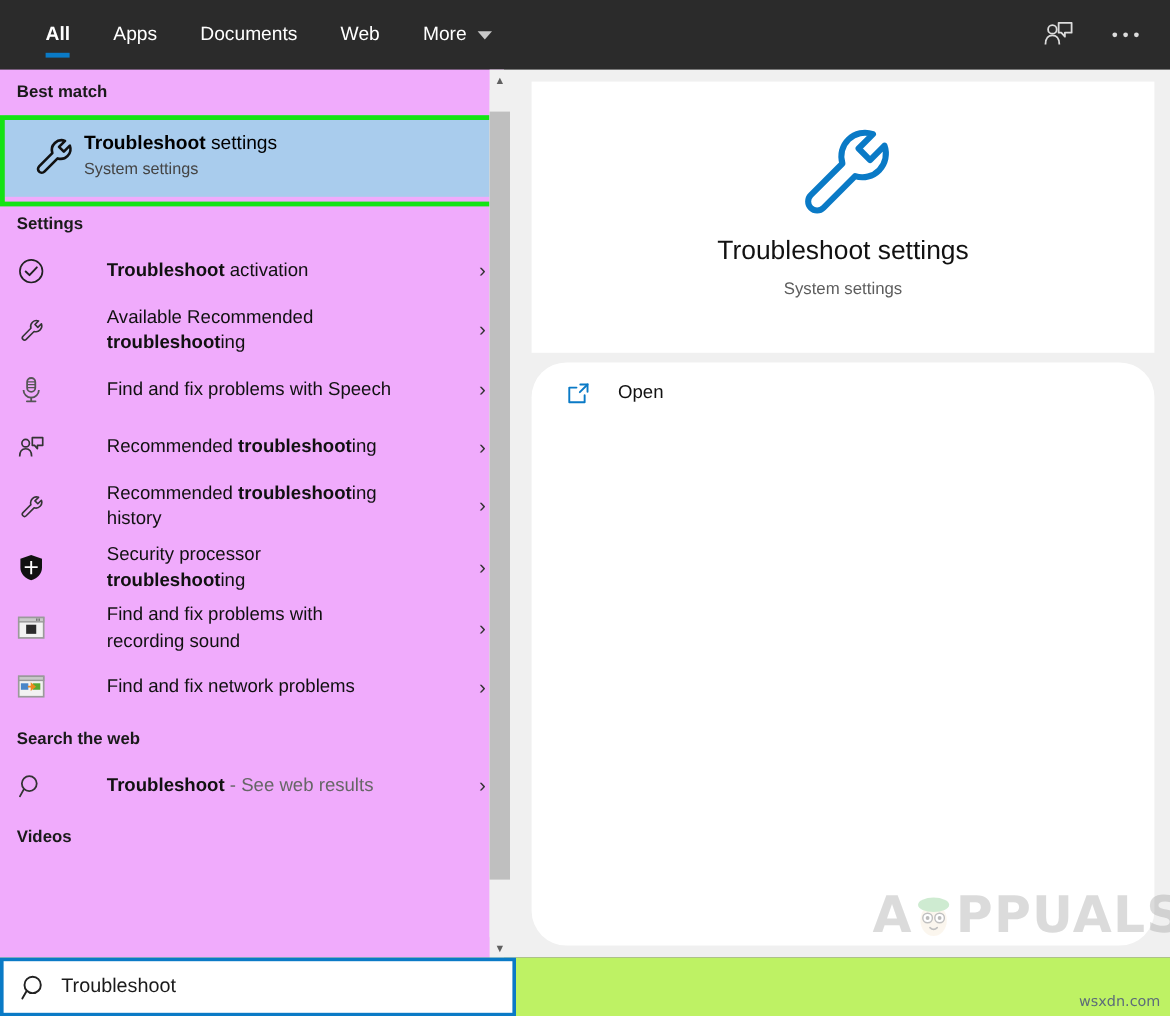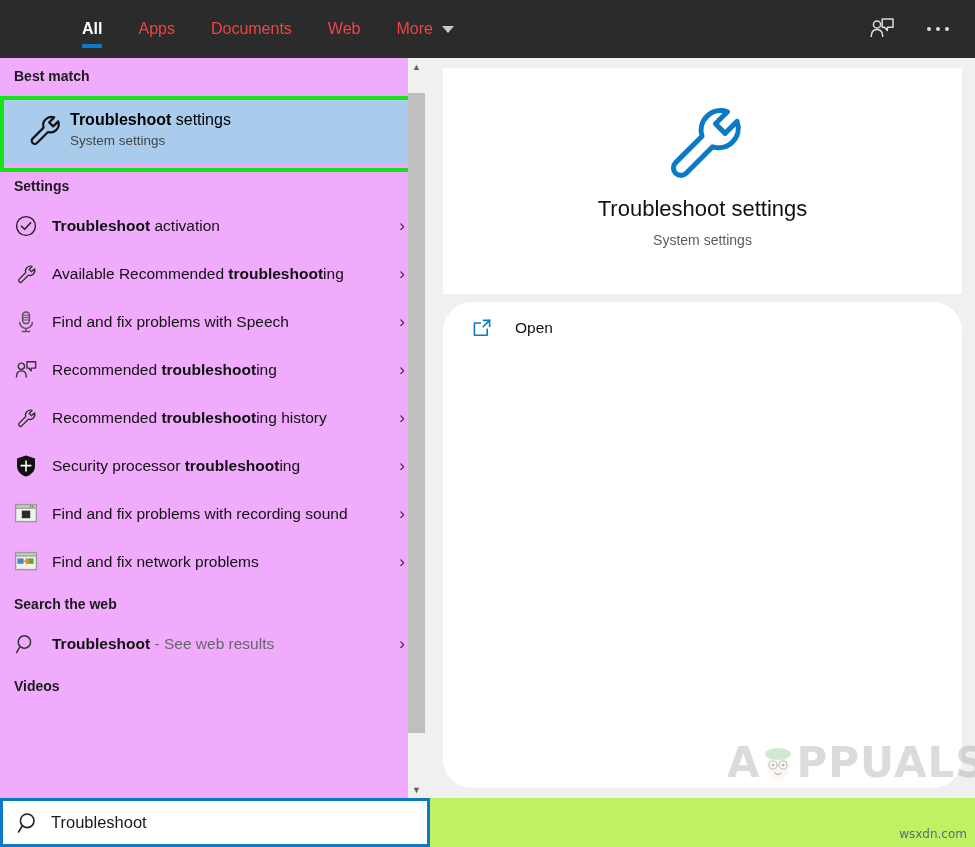--- a/index.html
+++ b/index.html
@@ -10,24 +10,24 @@
     background: #2b2b2b;
   }
   #root { position: relative; width: 975px; height: 847px; }
 
   
   .header {
     position: absolute; left: 0; top: 0; width: 975px; height: 58px;
     background: #2b2b2b;
     display: flex; align-items: center;
   }
-  .tabs { display: flex; align-items: flex-end; height: 58px; padding-left: 20px; margin-left: 44px; }
+  .tabs { display: flex; align-items: flex-end; height: 58px; padding-left: 20px; }
   .tab {
     position: relative; height: 58px; display: flex; align-items: center;
-    padding: 0 18px; color: #ef4444; font-size: 16px; cursor: default;
+    padding: 0 18px; color: #ffffff; font-size: 16px; cursor: default;
   }
   .tab.active { color: #ffffff; font-weight: bold; }
   .tab.active .tab-underline {
     position: absolute; left: 18px; right: 18px; bottom: 10px;
     height: 4px; background: #0a7ac6;
   }
   .tab .caret {
     display: inline-block; margin-left: 9px;
     width: 0; height: 0;
     border-left: 6px solid transparent; border-right: 6px solid transparent;
@@ -90,21 +90,21 @@
     padding-left: 14px;
   }
   .best-icon { width: 52px; display: flex; align-items: center; justify-content: center; }
   .best-text { display: flex; flex-direction: column; justify-content: center; }
   .best-title { font-size: 16px; color: #000; line-height: 1.35; }
   .best-title b { font-weight: bold; }
   .best-sub { font-size: 13.5px; color: #444; line-height: 1.5; }
 
   .row {
     display: flex; align-items: center; min-height: 48px;
-    padding: 4px 0 4px 0; cursor: default;
+    padding: 4px 0 4px 0; cursor: default; gap: 37px;
   }
   .row-icon { width: 52px; min-width: 52px; display: flex; align-items: center; justify-content: center; }
   .row-label {
     flex: 1; font-size: 15.5px; color: #111; line-height: 1.38;
     padding-right: 18px;
   }
   .row-label b { font-weight: bold; }
   .row-label .muted { color: #666; }
   .row-chev {
     width: 36px; min-width: 36px; display: flex; align-items: center; justify-content: center;

